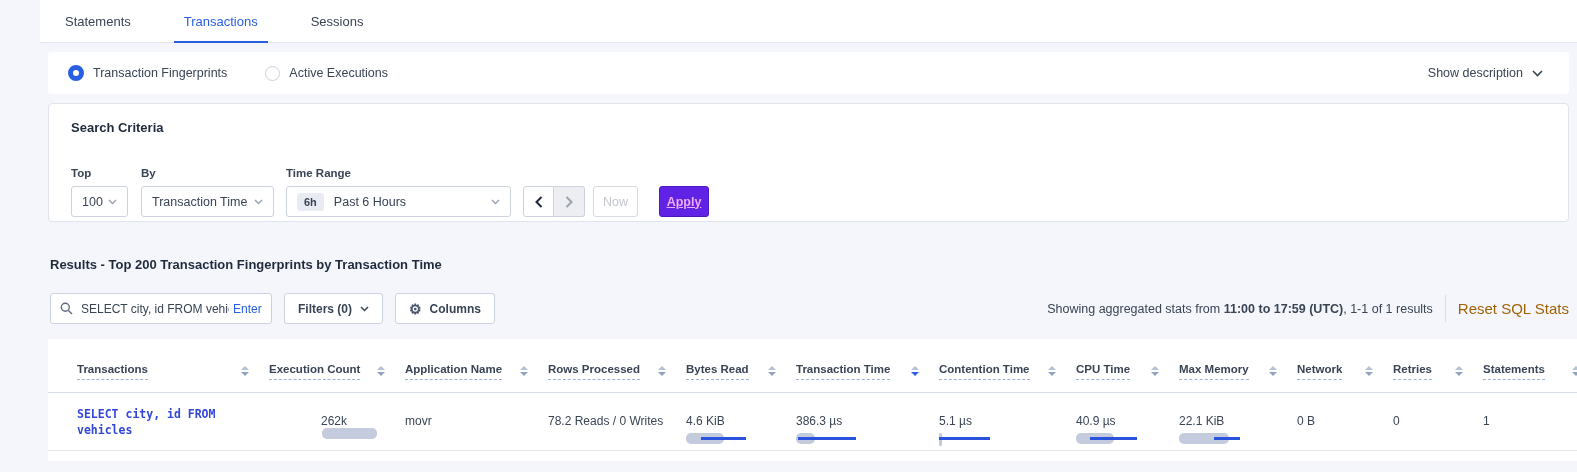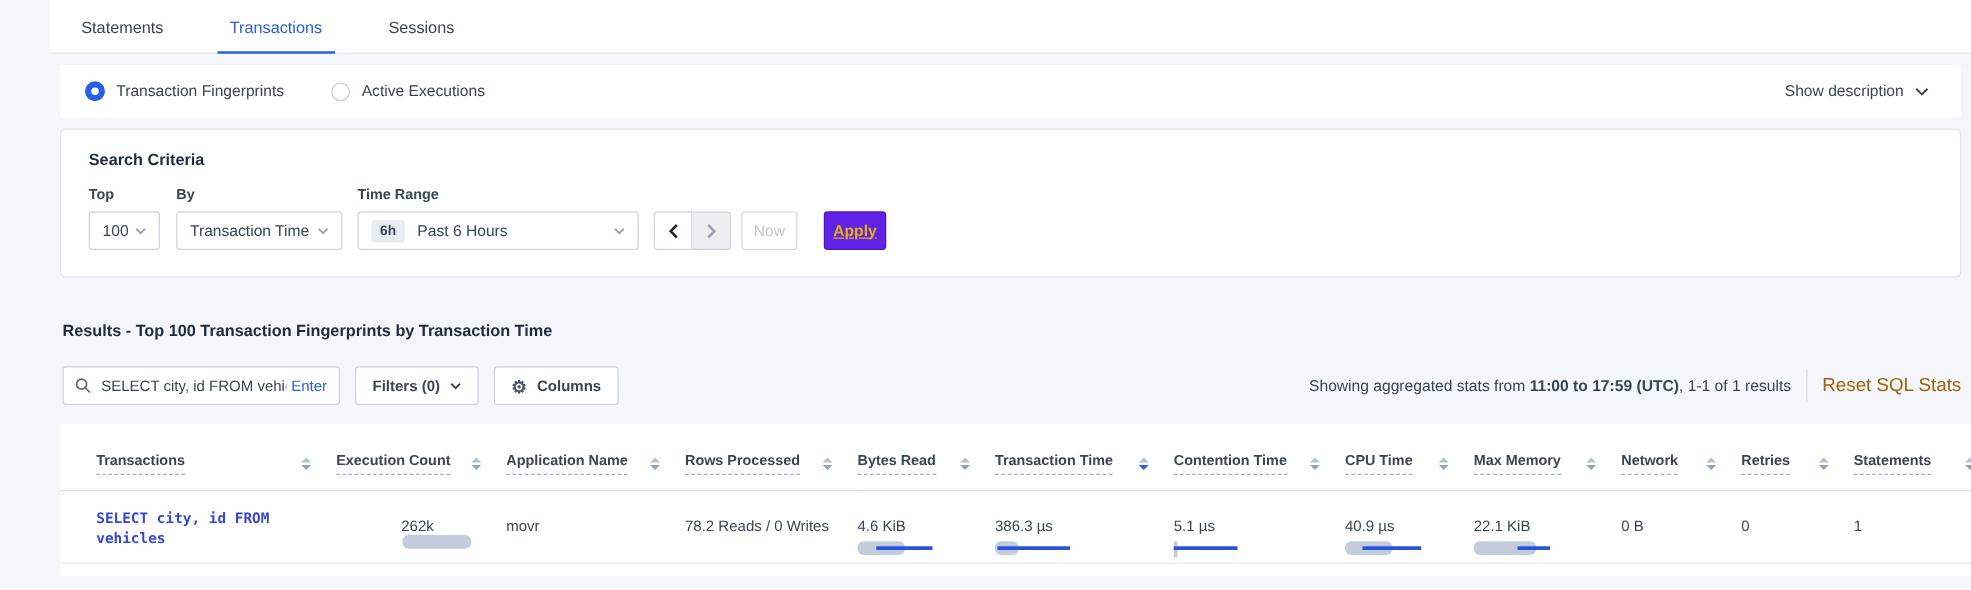--- a/index.html
+++ b/index.html
@@ -20,40 +20,40 @@
   .radio-group { display:flex; align-items:center; gap:38px; }
   .radio-item { display:flex; align-items:center; font-size:12.5px; cursor:pointer; }
   .radio-dot-on { width:16px; height:16px; border:5px solid #2760e4; border-radius:50%; background:#fff; margin-right:9px; }
   .radio-dot-off { width:15px; height:15px; border:1px solid #c9d1dd; border-radius:50%; background:#fff; margin-right:9px; }
   .show-desc { display:flex; align-items:center; gap:9px; font-size:12.5px; cursor:pointer; }
 
   
   .criteria-panel { margin:9px 8px 0; height:119px; background:#fff; border:1px solid #dfe4ec; border-radius:4px;
                     padding:16px 22px; }
   .criteria-title { font-size:13px; font-weight:bold; color:#1f2a3d; }
-  .criteria-row { display:flex; align-items:flex-end; margin-top:15px; }
+  .criteria-row { display:flex; align-items:flex-end; margin-top:32px; }
   .field { display:flex; flex-direction:column; }
   .field-label { font-size:11.5px; font-weight:bold; color:#394455; margin-bottom:7px; }
   .select { height:31px; border:1px solid #ccd3de; border-radius:3px; background:#fff; display:flex;
             align-items:center; justify-content:space-between; padding:0 10px; font-size:12.5px; cursor:pointer; }
   .sel-top { width:57px; margin-right:13px; }
   .sel-by { width:133px; margin-right:12px; }
   .sel-range { width:225px; margin-right:12px; }
   .range-left { display:flex; align-items:center; }
   .badge-6h { background:#e8ecf2; border-radius:3px; font-size:11px; font-weight:bold; padding:3px 7px; margin-right:10px; }
   .pager { display:flex; margin-right:8px; }
   .pager-btn { width:31px; height:31px; display:flex; align-items:center; justify-content:center;
                border:1px solid #ccd3de; background:#fff; cursor:pointer; }
   .pager-btn.prev { border-radius:3px 0 0 3px; }
   .pager-btn.next { border-radius:0 3px 3px 0; border-left:none; background:#eceef2; }
   .now-btn { width:45px; height:31px; border:1px solid #d6dae1; border-radius:3px; background:#fff;
              color:#c2c6cf; font-size:12.5px; display:flex; align-items:center; justify-content:center;
              margin-right:21px; cursor:pointer; }
   .apply-btn { width:50px; height:31px; background:#6023e6; border:1px solid #4d18c4; border-radius:3px;
-               color:#eab308; font-size:12.5px; font-weight:bold; display:flex; align-items:center;
+               color:#f0abfc; font-size:12.5px; font-weight:bold; display:flex; align-items:center;
                justify-content:center; cursor:pointer;text-decoration:underline; }
 
   
   .results-heading { margin:35px 0 0 10px; font-size:13px; font-weight:bold; color:#1f2a3d; }
   .toolbar { display:flex; align-items:center; margin:21px 8px 0 10px; }
   .search-box { width:222px; height:31px; border:1px solid #ccd3de; border-radius:3px; background:#fff;
                 display:flex; align-items:center; padding:0 9px; }
   .search-value { font-size:12px; color:#394455; white-space:nowrap; overflow:hidden; width:148px; margin-left:8px; }
   .enter-label { font-size:12px; color:#2760e4; margin-left:4px; }
   .tb-btn { height:31px; border:1px solid #ccd3de; border-radius:3px; background:#fff; display:flex;
@@ -178,21 +178,21 @@
       </div>
       <div class="now-btn">
           <span>Now</span>
         </div>
       <div class="apply-btn">
           <span>Apply</span>
         </div>
     </div>
   </div>
 
-  <div class="results-heading">Results - Top 100 Transaction Fingerprints by Transaction Time</div>
+  <div class="results-heading">Results - Top 200 Transaction Fingerprints by Transaction Time</div>
 
   <div class="toolbar">
     <div class="search-box">
       <svg width="13" height="13" viewBox="0 0 13 13">
           <circle cx="5.3" cy="5.3" r="4" fill="none" stroke="#5f6a7d" stroke-width="1.4"></circle>
           <line x1="8.4" y1="8.4" x2="12" y2="12" stroke="#5f6a7d" stroke-width="1.4"></line>
         </svg>
       <span class="search-value">SELECT city, id FROM vehicles W</span>
       <span class="enter-label">Enter</span>
     </div>

